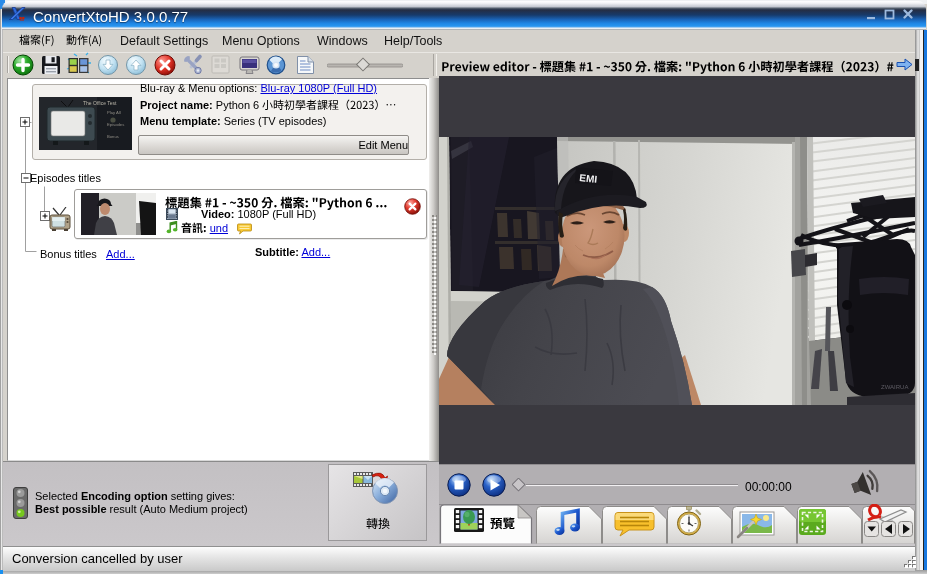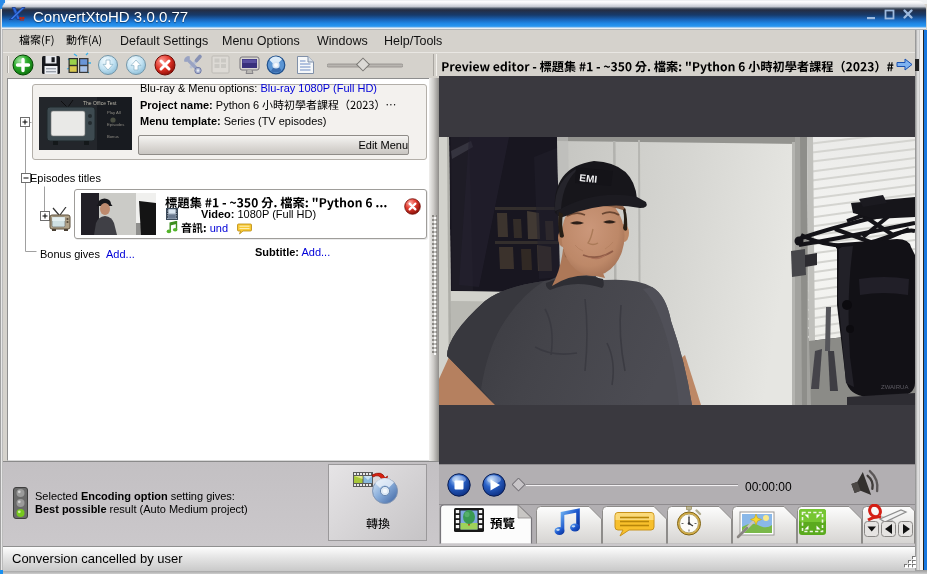--- a/index.html
+++ b/index.html
@@ -1,19 +1,19 @@
 <!DOCTYPE html>
 <html><head>
 <meta charset="utf-8">
 <style>
   * { margin:0; padding:0; box-sizing:border-box; }
   html,body { width:927px; height:574px; overflow:hidden; }
   body { font-family:"Liberation Sans", sans-serif; position:relative; background:#d5d2cc; }
   .abs { position:absolute; }
-  a { color:#0000d8; }
+  a { color:#0000d8; text-decoration:underline; }
   b { font-weight:bold; }
 </style>
 </head>
 <body>
 
 <div class="abs" style="left:0;top:0;width:927px;height:574px;background:#d5d2cc;"></div>
 <div class="abs" style="left:0;top:0;width:3px;height:574px;background:linear-gradient(90deg,#7e7e7e,#f2f2f2 55%,#9c9c9c);"></div>
 <div class="abs" style="left:915px;top:30px;width:12px;height:544px;">
     <div class="abs" style="left:0;top:0;width:5px;height:544px;background:linear-gradient(90deg,#8a8a8a,#e8e8e8 60%,#c0c0c0);"></div>
     <div class="abs" style="left:5px;top:0;width:3px;height:544px;background:#f4f4f4;"></div>
@@ -309,21 +309,21 @@
       <radialGradient id="gredx" cx="35%" cy="28%" r="80%">
         <stop offset="0%" stop-color="#ffb0a8"></stop>
         <stop offset="45%" stop-color="#e23a2e"></stop>
         <stop offset="100%" stop-color="#7e0c04"></stop>
       </radialGradient>
     </defs>
   <circle cx="8.5" cy="8.5" r="7.8" fill="url(#gredx)" stroke="#6e0a04" stroke-width="0.8"></circle>
   <path d="M5.6 5.6 L11.4 11.4 M11.4 5.6 L5.6 11.4" stroke="#fff" stroke-width="2.2" stroke-linecap="round"></path>
 </svg>
 
-<div class="abs" style="left:40px;top:248px;font-size:11px;color:#000;white-space:nowrap;">Bonus gives</div>
+<div class="abs" style="left:40px;top:248px;font-size:11px;color:#000;white-space:nowrap;">Bonus titles</div>
 <div class="abs" style="left:106px;top:248px;font-size:11px;white-space:nowrap;"><a>Add...</a></div>
 
 <div class="abs" style="left:3px;top:461px;width:912px;height:85px;background:linear-gradient(#c3c0c3,#cbc8cb);border-top:1px solid #8a8a8a;"></div>
 <svg id="ic-traffic" class="abs" style="left:13px;top:487px;" width="15" height="32" viewBox="0 0 15 32">
   <rect x="0.5" y="0.5" width="14" height="31" rx="2.5" fill="#6a6a6a" stroke="#3e3e3e"></rect>
   <circle cx="7.5" cy="6" r="4" fill="#9a9a9a"></circle>
     <circle cx="6.3" cy="4.8" r="1.4" fill="#d2d2d2"></circle>
   <circle cx="7.5" cy="16" r="4" fill="#9a9a9a"></circle>
     <circle cx="6.3" cy="14.8" r="1.4" fill="#d2d2d2"></circle>
   <circle cx="7.5" cy="26" r="4" fill="#76c81e"></circle>

